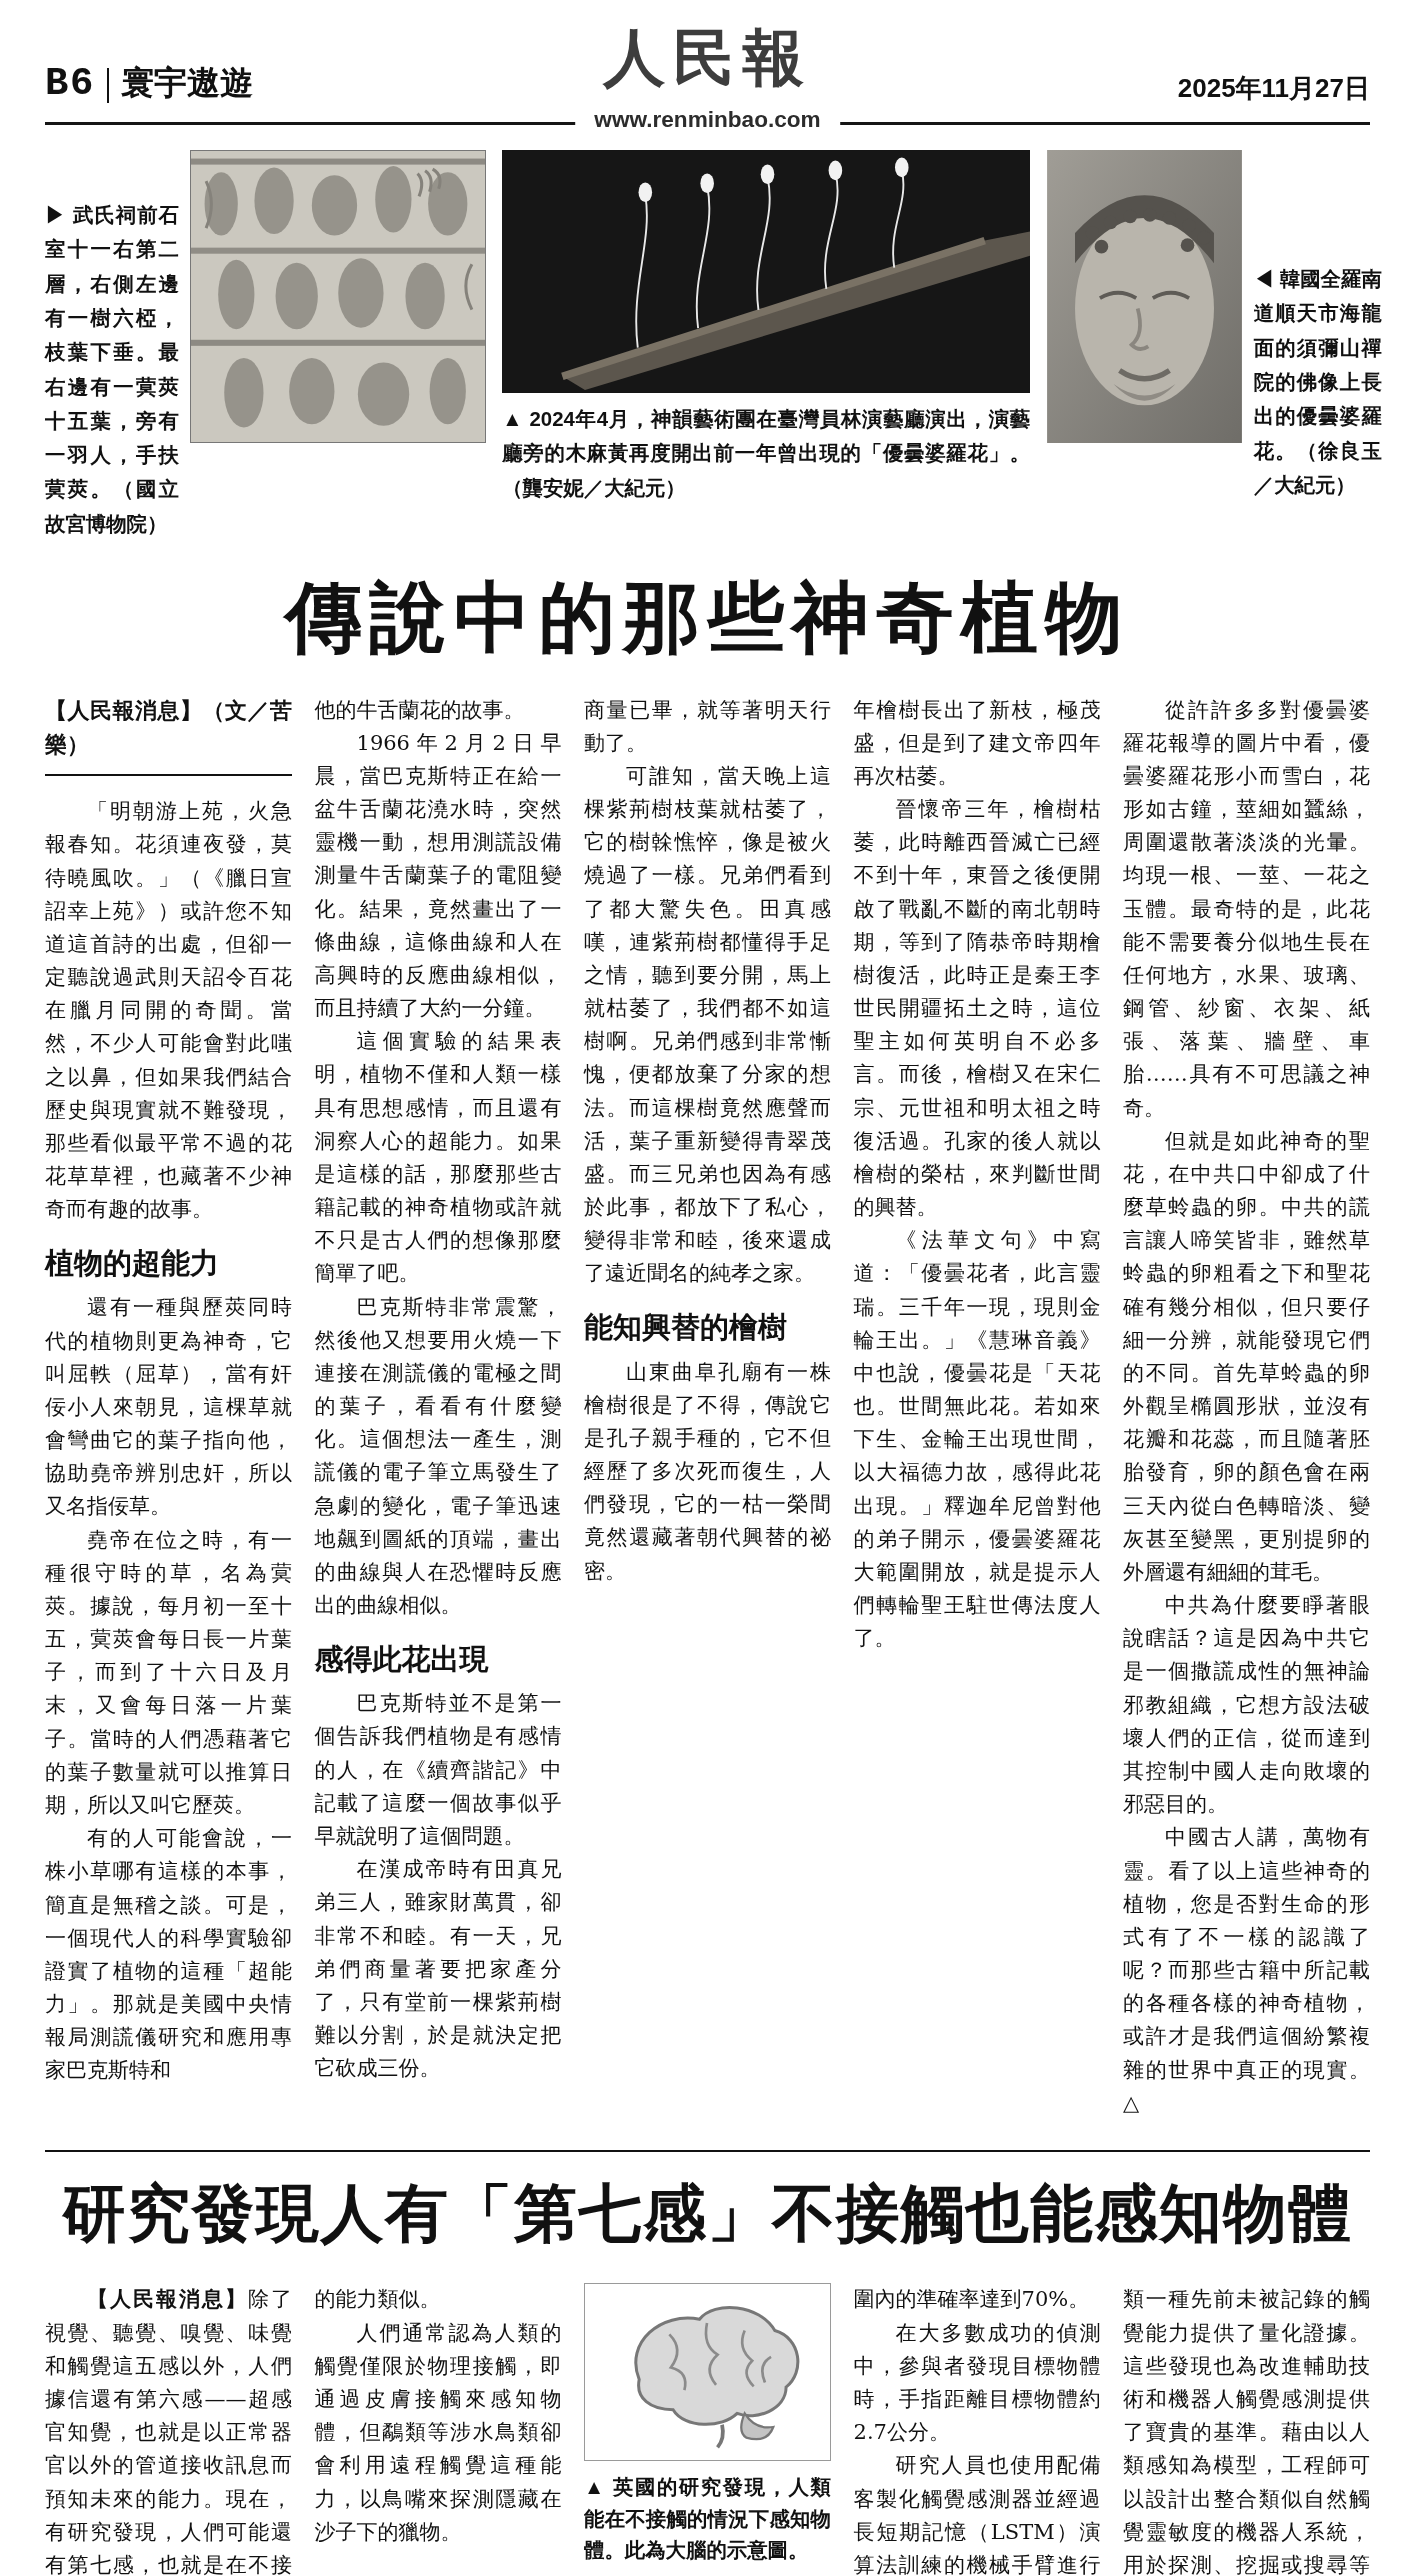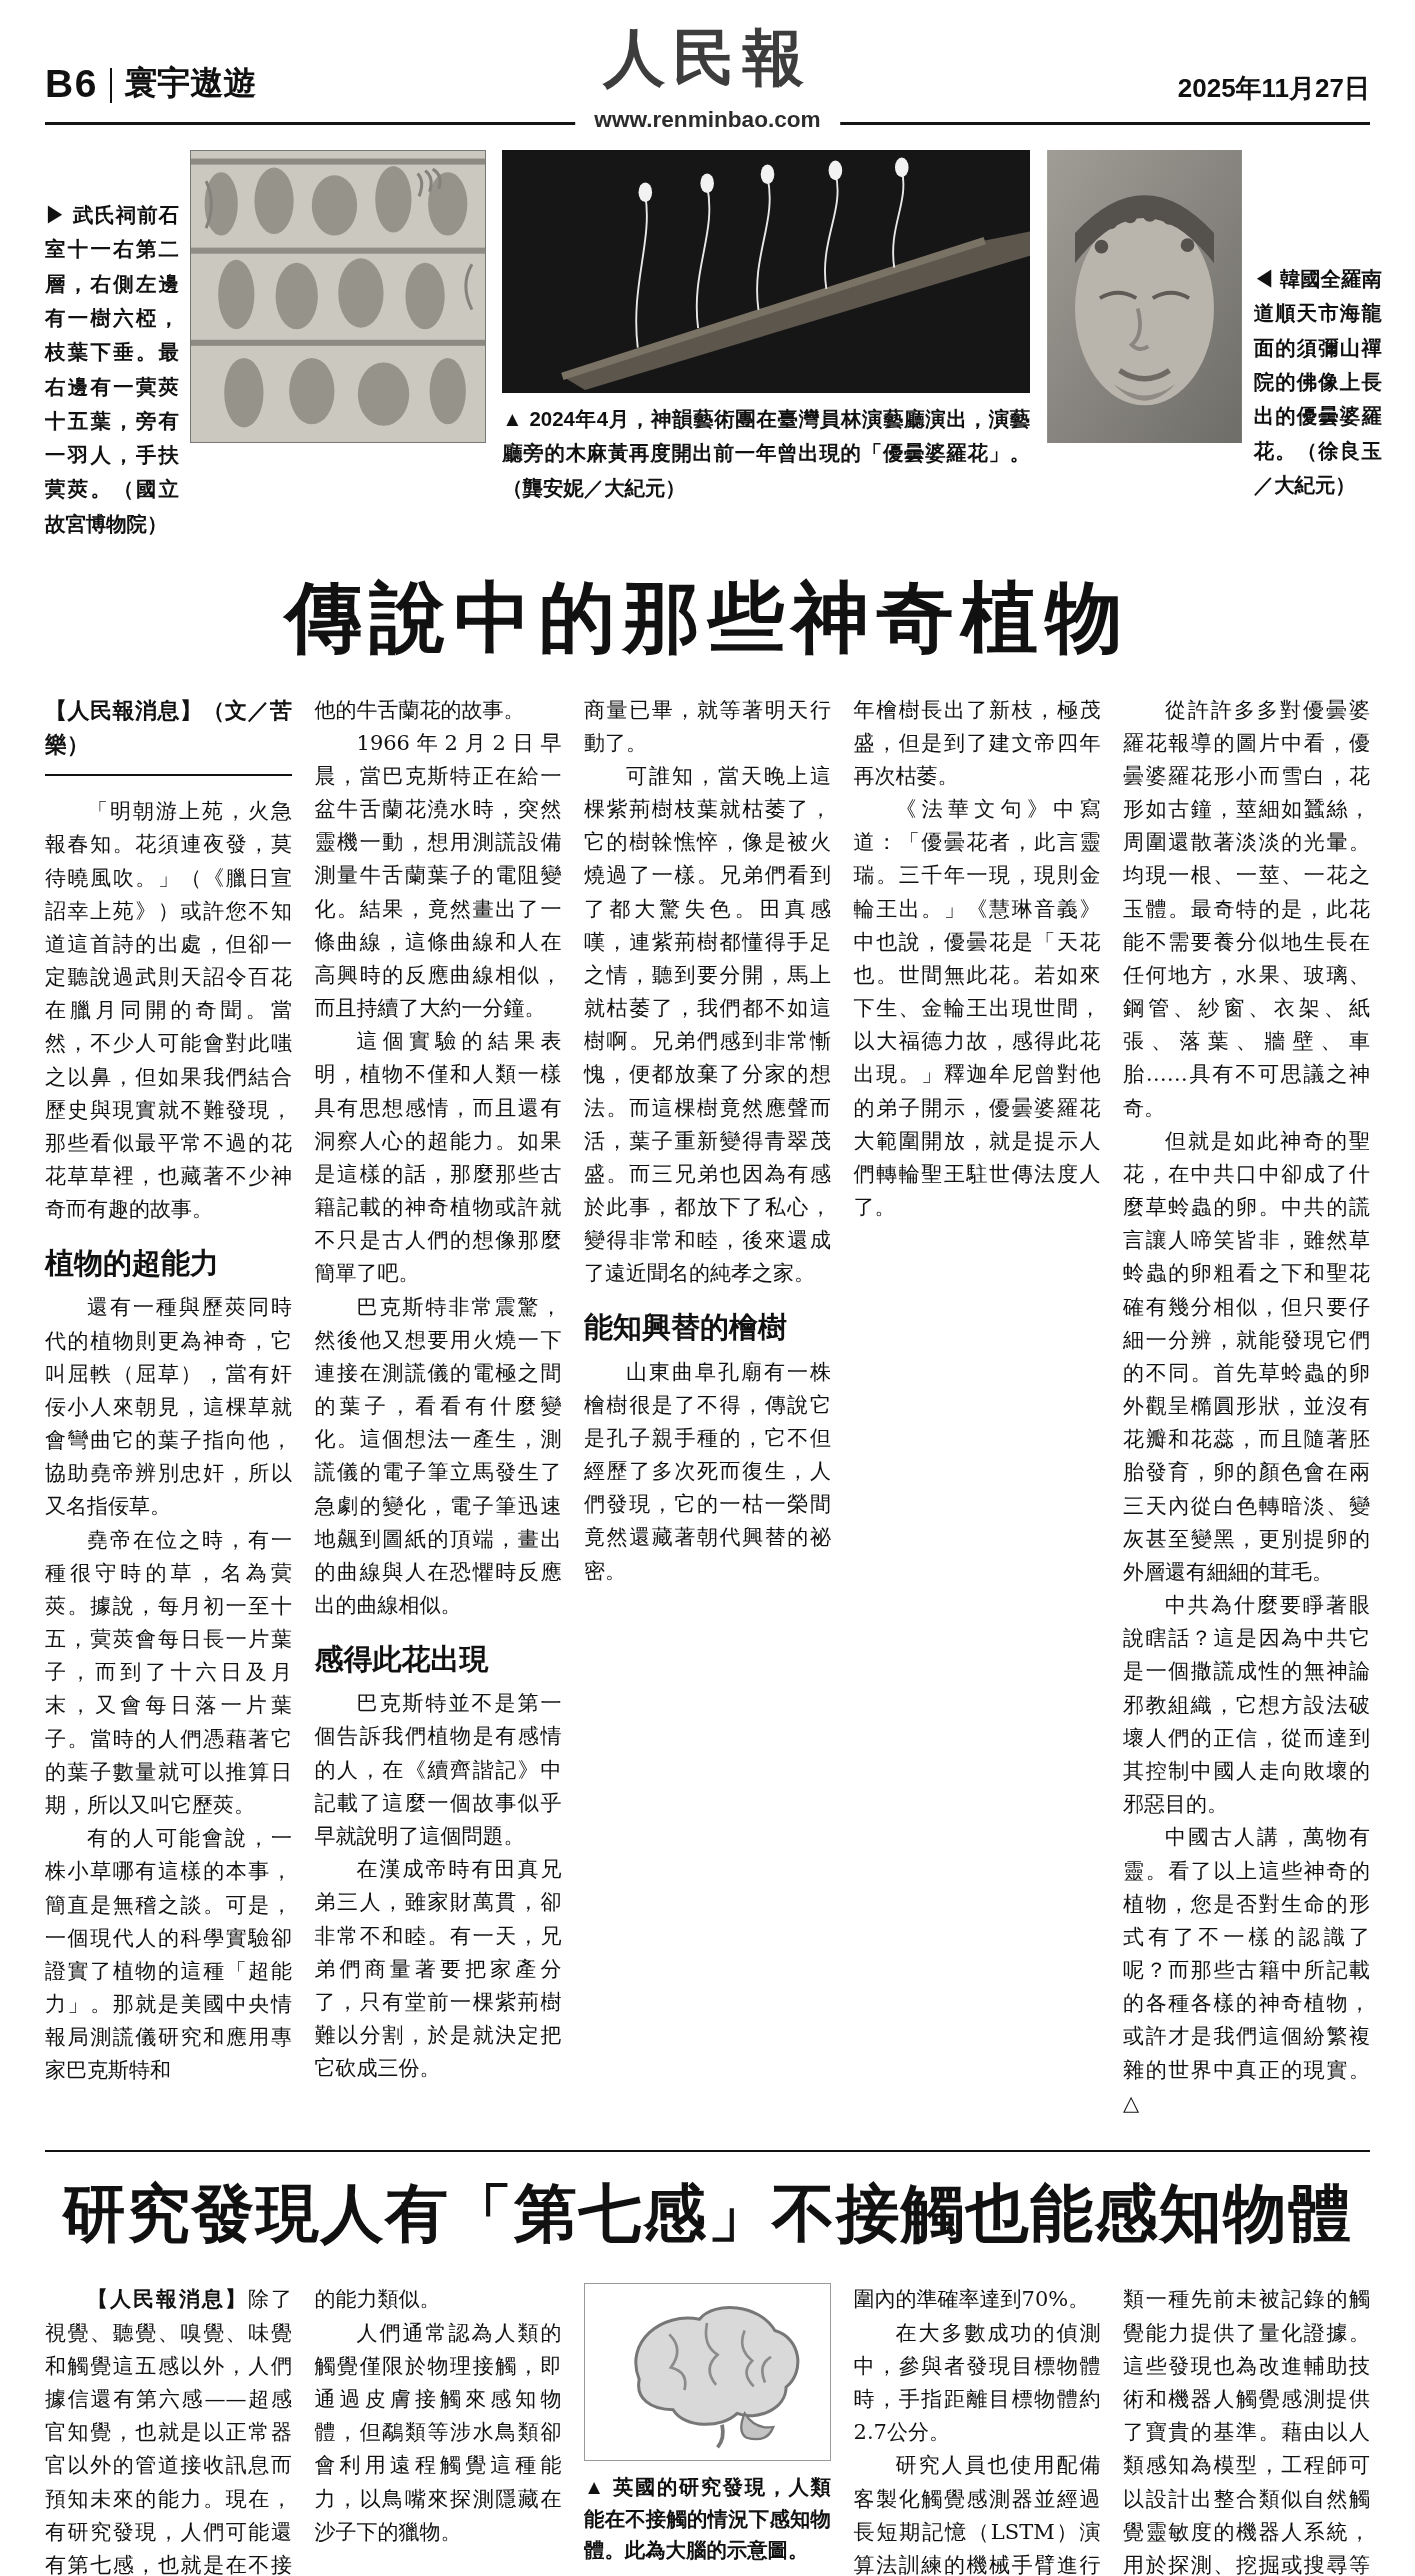--- a/index.html
+++ b/index.html
@@ -6,21 +6,21 @@
   html,body { background:#ffffff; }
   body {
     width:1415px;
     font-family:"Liberation Sans", sans-serif;
     color:#111;
   }
   .page { width:1415px; padding:26px 45px 15px 45px; position:relative; }
 
   
   .header { position:relative; height:91px; }
-  .header-left { position:absolute; left:0; bottom:10.6px; display:flex; align-items:flex-end; gap:12px; }
+  .header-left { position:absolute; left:0; bottom:10.6px; display:flex; align-items:flex-end; gap:12px;font-family:Liberation Mono, monospace; }
   .b6 { font-size:39px; font-weight:900; letter-spacing:1.5px; }
   .vbar { width:2.3px; height:35px; background:#111; margin-bottom:3px; }
   .section-name { font-size:33px; font-weight:900; }
   .masthead { position:absolute; left:50%; transform:translateX(-50%); bottom:16.6px; text-align:center; }
   .logo { font-size:62px; font-weight:900; color:#3d3d3d; letter-spacing:7.5px; font-family:"DejaVu Sans", sans-serif; }
   .date { position:absolute; right:0; bottom:10.6px; font-size:26px; font-weight:700; }
   .header-rule { position:relative; border-top:3px solid #151515; margin-top:4.5px; height:22.6px; }
   .site { position:absolute; left:50%; top:-18px; transform:translateX(-50%);
           background:#fff; padding:0 19.6px; font-size:22.6px; font-weight:700; color:#2c2c2c; }
 
@@ -191,20 +191,21 @@
       <p>在漢成帝時有田真兄弟三人，雖家財萬貫，卻非常不和睦。有一天，兄弟們商量著要把家產分了，只有堂前一棵紫荊樹難以分割，於是就決定把它砍成三份。</p>
     </div>
     <div class="col">
       <p class="cont">商量已畢，就等著明天行動了。</p>
       <p>可誰知，當天晚上這棵紫荊樹枝葉就枯萎了，它的樹榦憔悴，像是被火燒過了一樣。兄弟們看到了都大驚失色。田真感嘆，連紫荊樹都懂得手足之情，聽到要分開，馬上就枯萎了，我們都不如這樹啊。兄弟們感到非常慚愧，便都放棄了分家的想法。而這棵樹竟然應聲而活，葉子重新變得青翠茂盛。而三兄弟也因為有感於此事，都放下了私心，變得非常和睦，後來還成了遠近聞名的純孝之家。</p>
       <h3 class="subhead">能知興替的檜樹</h3>
       <p>山東曲阜孔廟有一株檜樹很是了不得，傳說它是孔子親手種的，它不但經歷了多次死而復生，人們發現，它的一枯一榮間竟然還藏著朝代興替的祕密。</p>
     </div>
     <div class="col">
       <p class="cont">年檜樹長出了新枝，極茂盛，但是到了建文帝四年再次枯萎。</p>
+      <p>晉懷帝三年，檜樹枯萎，此時離西晉滅亡已經不到十年，東晉之後便開啟了戰亂不斷的南北朝時期，等到了隋恭帝時期檜樹復活，此時正是秦王李世民開疆拓土之時，這位聖主如何英明自不必多言。而後，檜樹又在宋仁宗、元世祖和明太祖之時復活過。孔家的後人就以檜樹的榮枯，來判斷世間的興替。</p>
       <p>《法華文句》中寫道：「優曇花者，此言靈瑞。三千年一現，現則金輪王出。」《慧琳音義》中也說，優曇花是「天花也。世間無此花。若如來下生、金輪王出現世間，以大福德力故，感得此花出現。」釋迦牟尼曾對他的弟子開示，優曇婆羅花大範圍開放，就是提示人們轉輪聖王駐世傳法度人了。</p>
     </div>
     <div class="col">
       <p>從許許多多對優曇婆羅花報導的圖片中看，優曇婆羅花形小而雪白，花形如古鐘，莖細如蠶絲，周圍還散著淡淡的光暈。均現一根、一莖、一花之玉體。最奇特的是，此花能不需要養分似地生長在任何地方，水果、玻璃、鋼管、紗窗、衣架、紙張、落葉、牆壁、車胎……具有不可思議之神奇。</p>
       <p>但就是如此神奇的聖花，在中共口中卻成了什麼草蛉蟲的卵。中共的謊言讓人啼笑皆非，雖然草蛉蟲的卵粗看之下和聖花確有幾分相似，但只要仔細一分辨，就能發現它們的不同。首先草蛉蟲的卵外觀呈橢圓形狀，並沒有花瓣和花蕊，而且隨著胚胎發育，卵的顏色會在兩三天內從白色轉暗淡、變灰甚至變黑，更別提卵的外層還有細細的茸毛。</p>
       <p>中共為什麼要睜著眼說瞎話？這是因為中共它是一個撒謊成性的無神論邪教組織，它想方設法破壞人們的正信，從而達到其控制中國人走向敗壞的邪惡目的。</p>
       <p>中國古人講，萬物有靈。看了以上這些神奇的植物，您是否對生命的形式有了不一樣的認識了呢？而那些古籍中所記載的各種各樣的神奇植物，或許才是我們這個紛繁複雜的世界中真正的現實。△</p>
     </div>
   </div>
 

